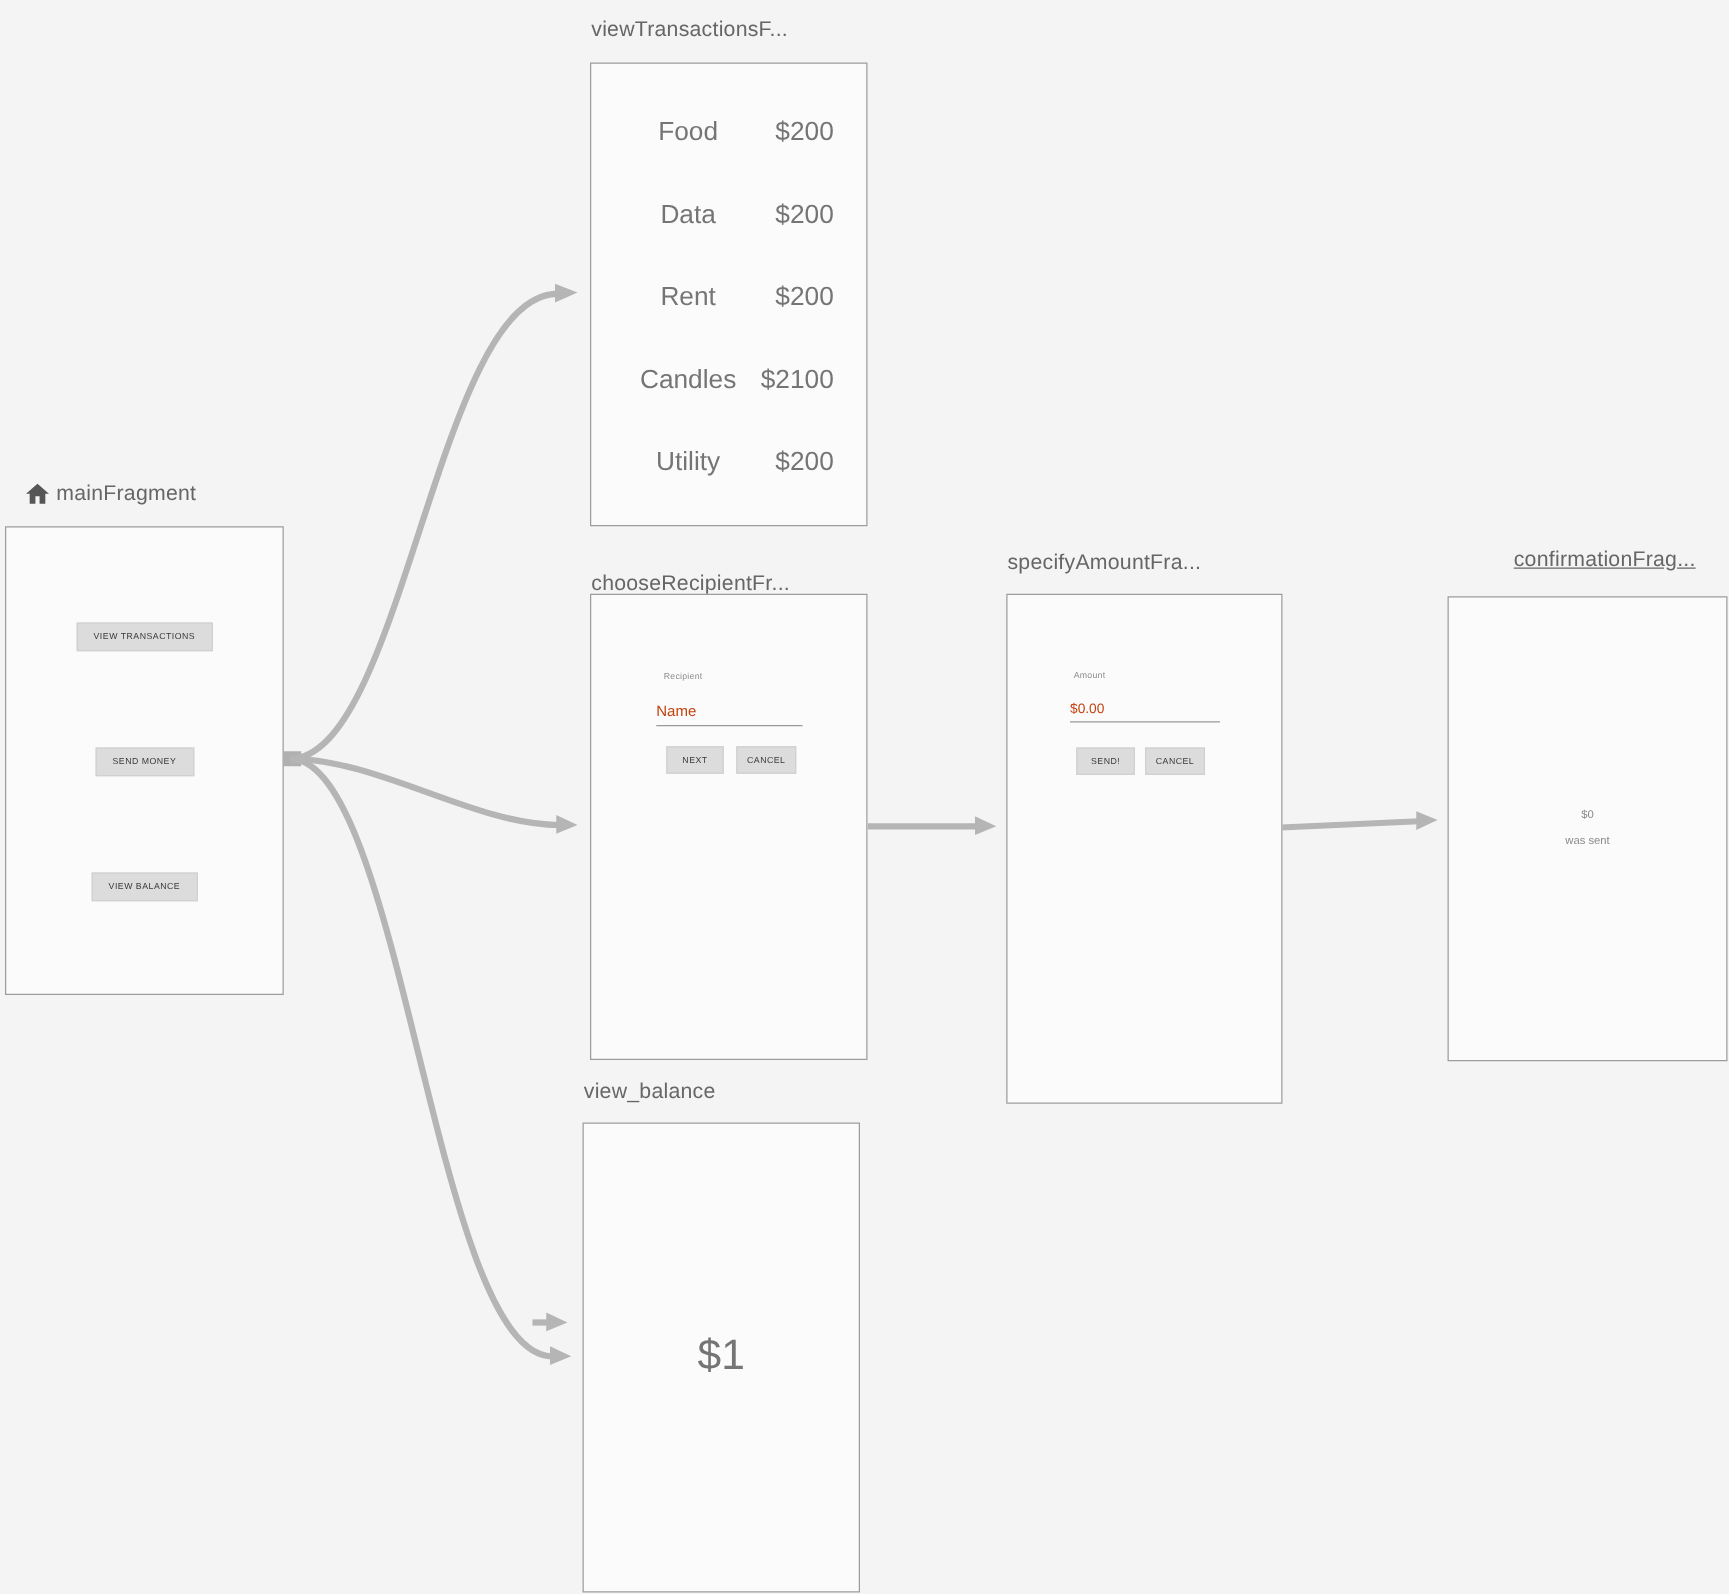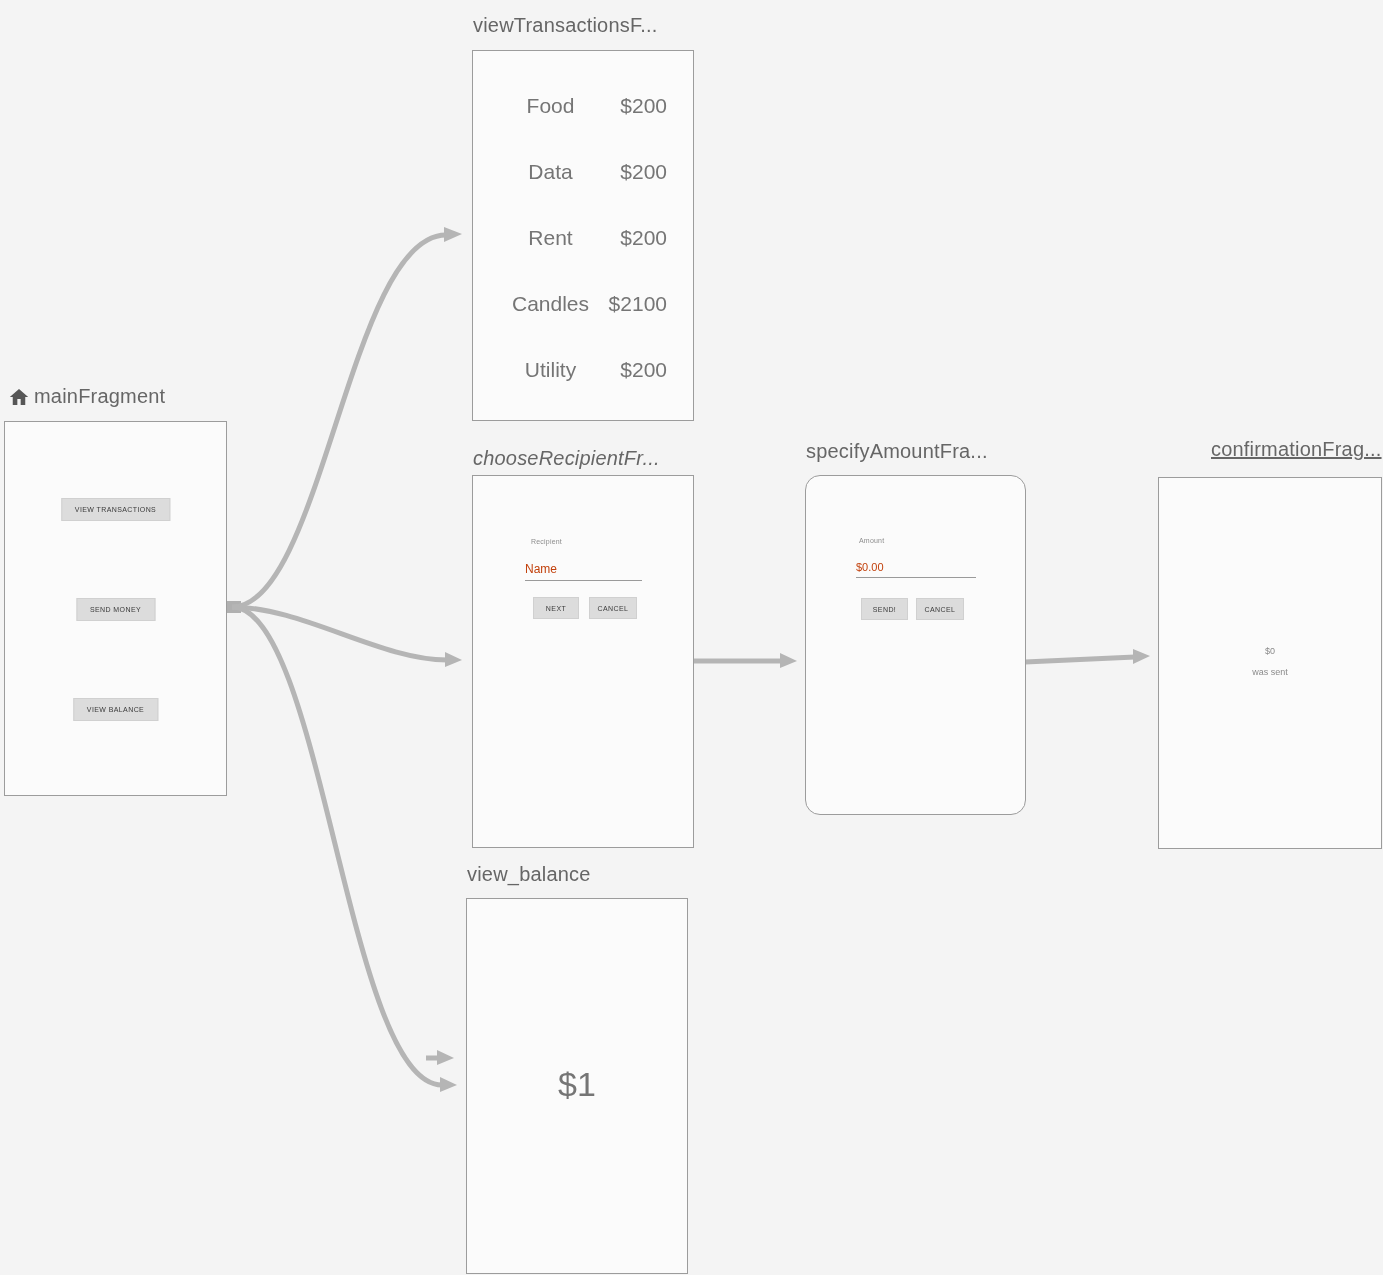--- a/index.html
+++ b/index.html
@@ -1,19 +1,19 @@
 <!DOCTYPE html>
 <html><head>
 <meta charset="utf-8">
 <style>
   html,body{margin:0;padding:0;}
   body{font-family:"Liberation Sans", sans-serif; background:#f4f4f4;}
   #canvas{position:relative; width:1383px; height:1275px; background:#f4f4f4; overflow:hidden;}
 
-  .frag-title{position:absolute; font-size:20px; color:#666; letter-spacing:0.2px; display:flex; align-items:center; gap:5px; white-space:nowrap;}
+  .frag-title{position:absolute; font-size:17px; color:#666; letter-spacing:0.2px; display:flex; align-items:center; gap:5px; white-space:nowrap;}
   .frag{position:absolute; background:#fbfbfb; border:1.5px solid #9c9c9c; box-sizing:border-box;}
 
   svg.overlay{position:absolute; left:0; top:0; pointer-events:none;}
   svg.overlay path{stroke:#b5b5b5; stroke-width:5; fill:none;}
   svg.overlay polygon{fill:#b5b5b5; stroke:none;}
   svg.overlay rect{fill:#b0b0b0; stroke:none;}
 
   .btn{position:absolute; background:#dcdcdc; border:1px solid #d0d0d0; color:#3a3a3a;
        font-size:7px; letter-spacing:0.4px; display:flex; align-items:center; justify-content:center;
        box-sizing:border-box; white-space:nowrap;}
@@ -53,21 +53,21 @@
     <path d="M 426 1058 L 439 1058"></path>
     <polygon points="437,1050 437,1065 454,1058"></polygon>
 
     <path d="M 694 661 L 782 661"></path>
     <polygon points="780,653 780,668 797,661"></polygon>
 
     <path d="M 1025 662 L 1135 657"></path>
     <polygon points="1133,649 1133,664 1150,656"></polygon>
   </svg>
 
-  <div class="frag-title" style="left:9px; top:385px;justify-content:center;">
+  <div class="frag-title" style="left:20px; top:385px;justify-content:center;">
     <svg width="20" height="20" viewBox="0 0 24 24">
       <path d="M12 2.5 L23 12 H19.5 V21.5 H14 V14.5 H10 V21.5 H4.5 V12 H1 Z" fill="#565656"></path>
     </svg>
     <span>mainFragment</span>
   </div>
   <div class="frag" style="left:4px; top:421px; width:223px; height:375px;">
     <div class="btn btn-center" style="top:76px;">VIEW TRANSACTIONS</div>
     <div class="btn btn-center" style="top:176px;">SEND MONEY</div>
     <div class="btn btn-center" style="top:276px;">VIEW BALANCE</div>
   </div>
@@ -91,35 +91,35 @@
     <div class="tx-row" style="top:241px;">
       <span class="tx-label">Candles</span>
       <span class="tx-value">$2100</span>
     </div>
     <div class="tx-row" style="top:307px;">
       <span class="tx-label">Utility</span>
       <span class="tx-value">$200</span>
     </div>
   </div>
 
-  <div class="frag-title" style="left:473px; top:447px;font-style:italic;">
+  <div class="frag-title" style="left:473px; top:457px;">
     <span>chooseRecipientFr...</span>
   </div>
   <div class="frag" style="left:472px; top:475px; width:222px; height:373px;">
     <span class="tiny-label" style="left:58px; top:62px;">Recipient</span>
     <span class="hint-text" style="left:52px; top:86px; font-size:12px;">Name</span>
     <div class="field-line" style="left:52px; top:104px; width:117px;"></div>
     <div class="btn" style="left:60px; top:121px; width:46px; height:22px;">NEXT</div>
     <div class="btn" style="left:116px; top:121px; width:48px; height:22px;">CANCEL</div>
   </div>
 
   <div class="frag-title" style="left:806px; top:440px;">
     <span>specifyAmountFra...</span>
   </div>
-  <div class="frag" style="left:805px; top:475px; width:221px; height:340px;border-radius:15px;">
+  <div class="frag" style="left:805px; top:475px; width:221px; height:408px;">
     <span class="tiny-label" style="left:53px; top:61px;">Amount</span>
     <span class="hint-text" style="left:50px; top:85px; font-size:11px;">$0.00</span>
     <div class="field-line" style="left:50px; top:101px; width:120px;"></div>
     <div class="btn" style="left:55px; top:122px; width:47px; height:22px;">SEND!</div>
     <div class="btn" style="left:110px; top:122px; width:48px; height:22px;">CANCEL</div>
   </div>
 
   <div class="frag-title" style="left:1211px; top:438px;text-decoration:underline;">
     <span>confirmationFrag...</span>
   </div>

